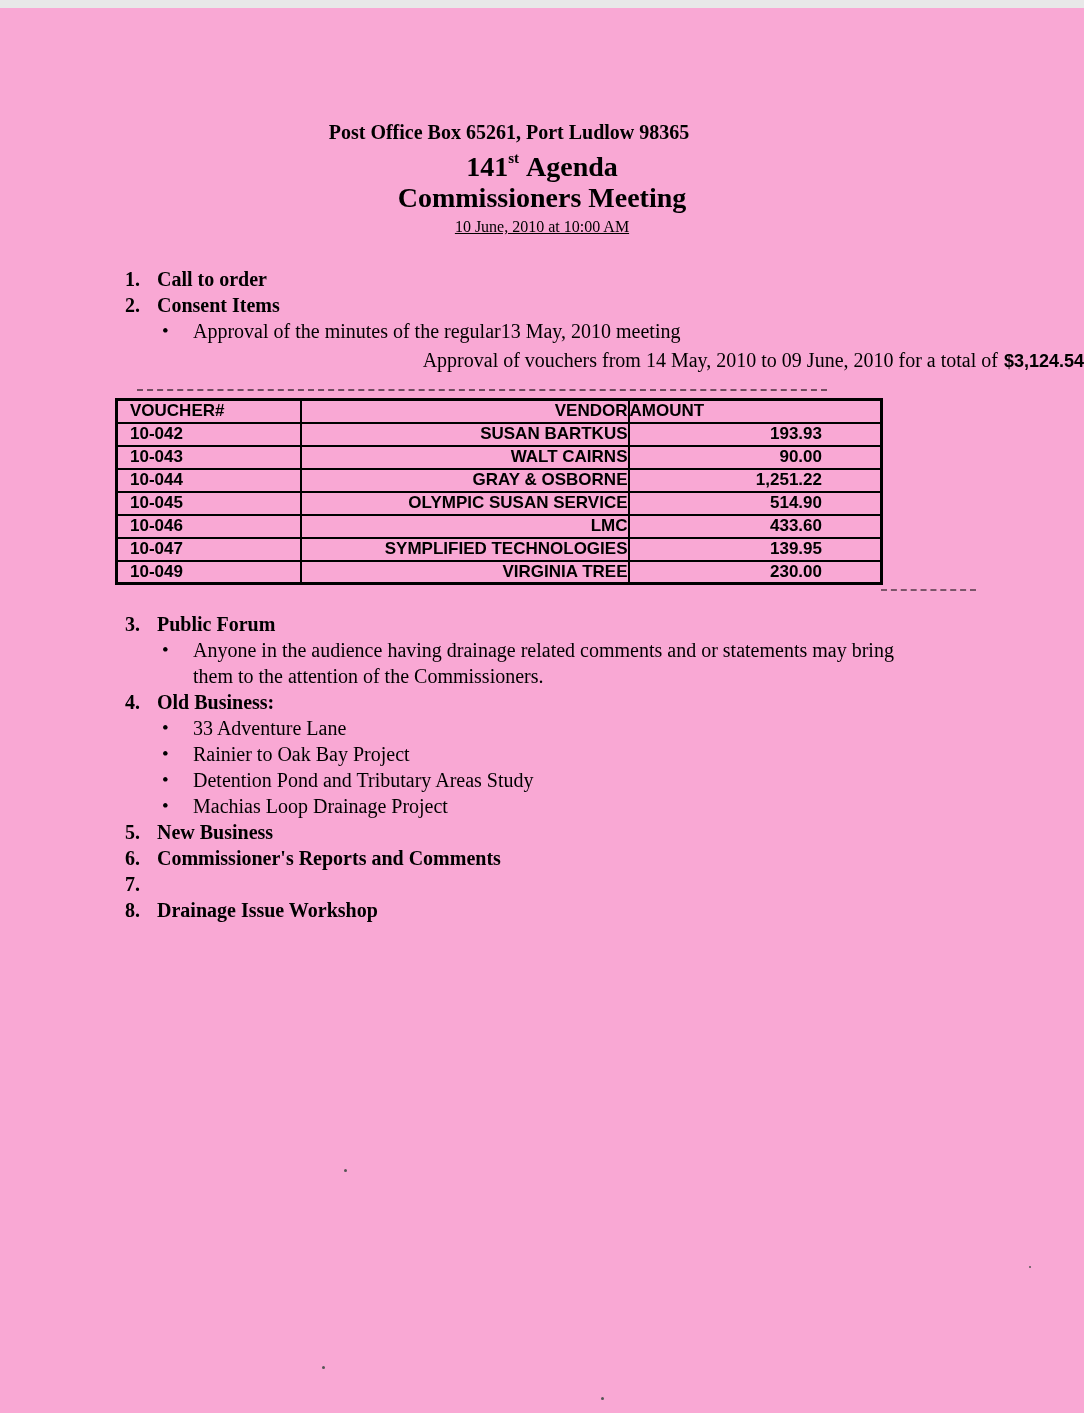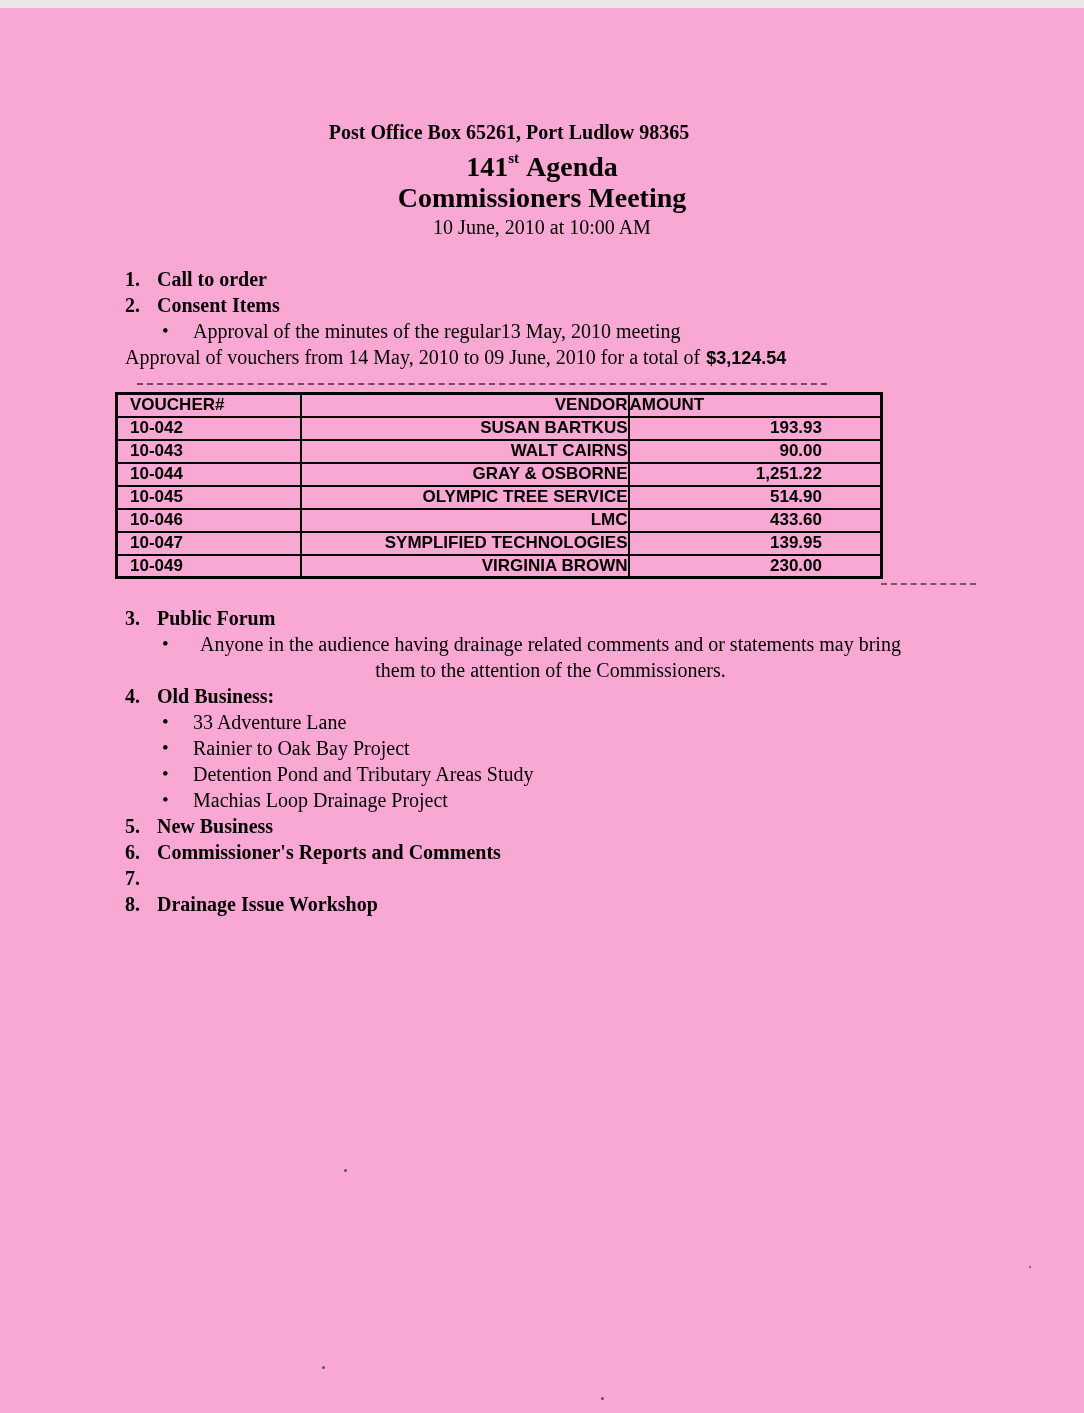--- a/index.html
+++ b/index.html
@@ -18,31 +18,31 @@
   
   .header { padding-top: 113px; text-align: center; }
   .po-line {
     font-size: 20px; line-height: 22px; font-weight: 700;
     position: relative; left: -33px;
   }
   .agenda-line { font-size: 28px; line-height: 30px; font-weight: 700; margin-top: 9px; }
   .agenda-sup { font-size: 15px; vertical-align: 13px; line-height: 0; }
   .agenda-word { margin-left: 7px; }
   .meeting-line { font-size: 28px; line-height: 32px; font-weight: 700; }
-  .date-line { font-size: 20px; line-height: 24px; margin-top: 1px; }
+  .date-line { font-size: 16px; line-height: 24px; margin-top: 1px; text-decoration: underline; }
 
   
   .content { margin-top: 27px; padding-left: 125px; }
   .li-row { display: flex; font-size: 20px; line-height: 26px; }
   .li-num { width: 32px; flex: none; font-weight: 700; }
   .li-label { font-weight: 700; }
   .bullet-row { display: flex; font-size: 20px; line-height: 26px; }
   .bullet-marker { margin-left: 37px; width: 31px; flex: none; font-size: 19px; }
-  .bullet-text { max-width: 715px; text-align: center; }
-  .plain-line { font-size: 20px; line-height: 26px; }
+  .bullet-text { max-width: 715px; }
+  .plain-line { font-size: 20px; line-height: 32px; text-align: right; }
   .total-amount {
     font-family: "Liberation Sans", sans-serif;
     font-weight: 700; font-size: 18px; margin-left: 6px;
   }
 
   
   .table-wrap { position: relative; margin-left: -10px; margin-top: 21px; width: 873px; border-radius: 9px; }
   .scan-dash {
     position: absolute; top: -9px; left: 22px; width: 690px; height: 0;
     border-top: 2px dashed rgba(0,0,0,0.55);
@@ -129,36 +129,36 @@
             <td class="col-vendor">WALT CAIRNS</td>
             <td class="col-amount">90.00</td>
           </tr>
           <tr>
             <td class="col-voucher">10-044</td>
             <td class="col-vendor">GRAY &amp; OSBORNE</td>
             <td class="col-amount">1,251.22</td>
           </tr>
           <tr>
             <td class="col-voucher">10-045</td>
-            <td class="col-vendor">OLYMPIC TREE SERVICE</td>
+            <td class="col-vendor">OLYMPIC SUSAN SERVICE</td>
             <td class="col-amount">514.90</td>
           </tr>
           <tr>
             <td class="col-voucher">10-046</td>
             <td class="col-vendor">LMC</td>
             <td class="col-amount">433.60</td>
           </tr>
           <tr>
             <td class="col-voucher">10-047</td>
             <td class="col-vendor">SYMPLIFIED TECHNOLOGIES</td>
             <td class="col-amount">139.95</td>
           </tr>
           <tr>
             <td class="col-voucher">10-049</td>
-            <td class="col-vendor">VIRGINIA BROWN</td>
+            <td class="col-vendor">VIRGINIA TREE</td>
             <td class="col-amount">230.00</td>
           </tr>
         </tbody>
       </table>
     </div>
 
     <div class="section-2">
       <div class="li-row">
         <span class="li-num">3.</span>
         <span class="li-label">Public Forum</span>

